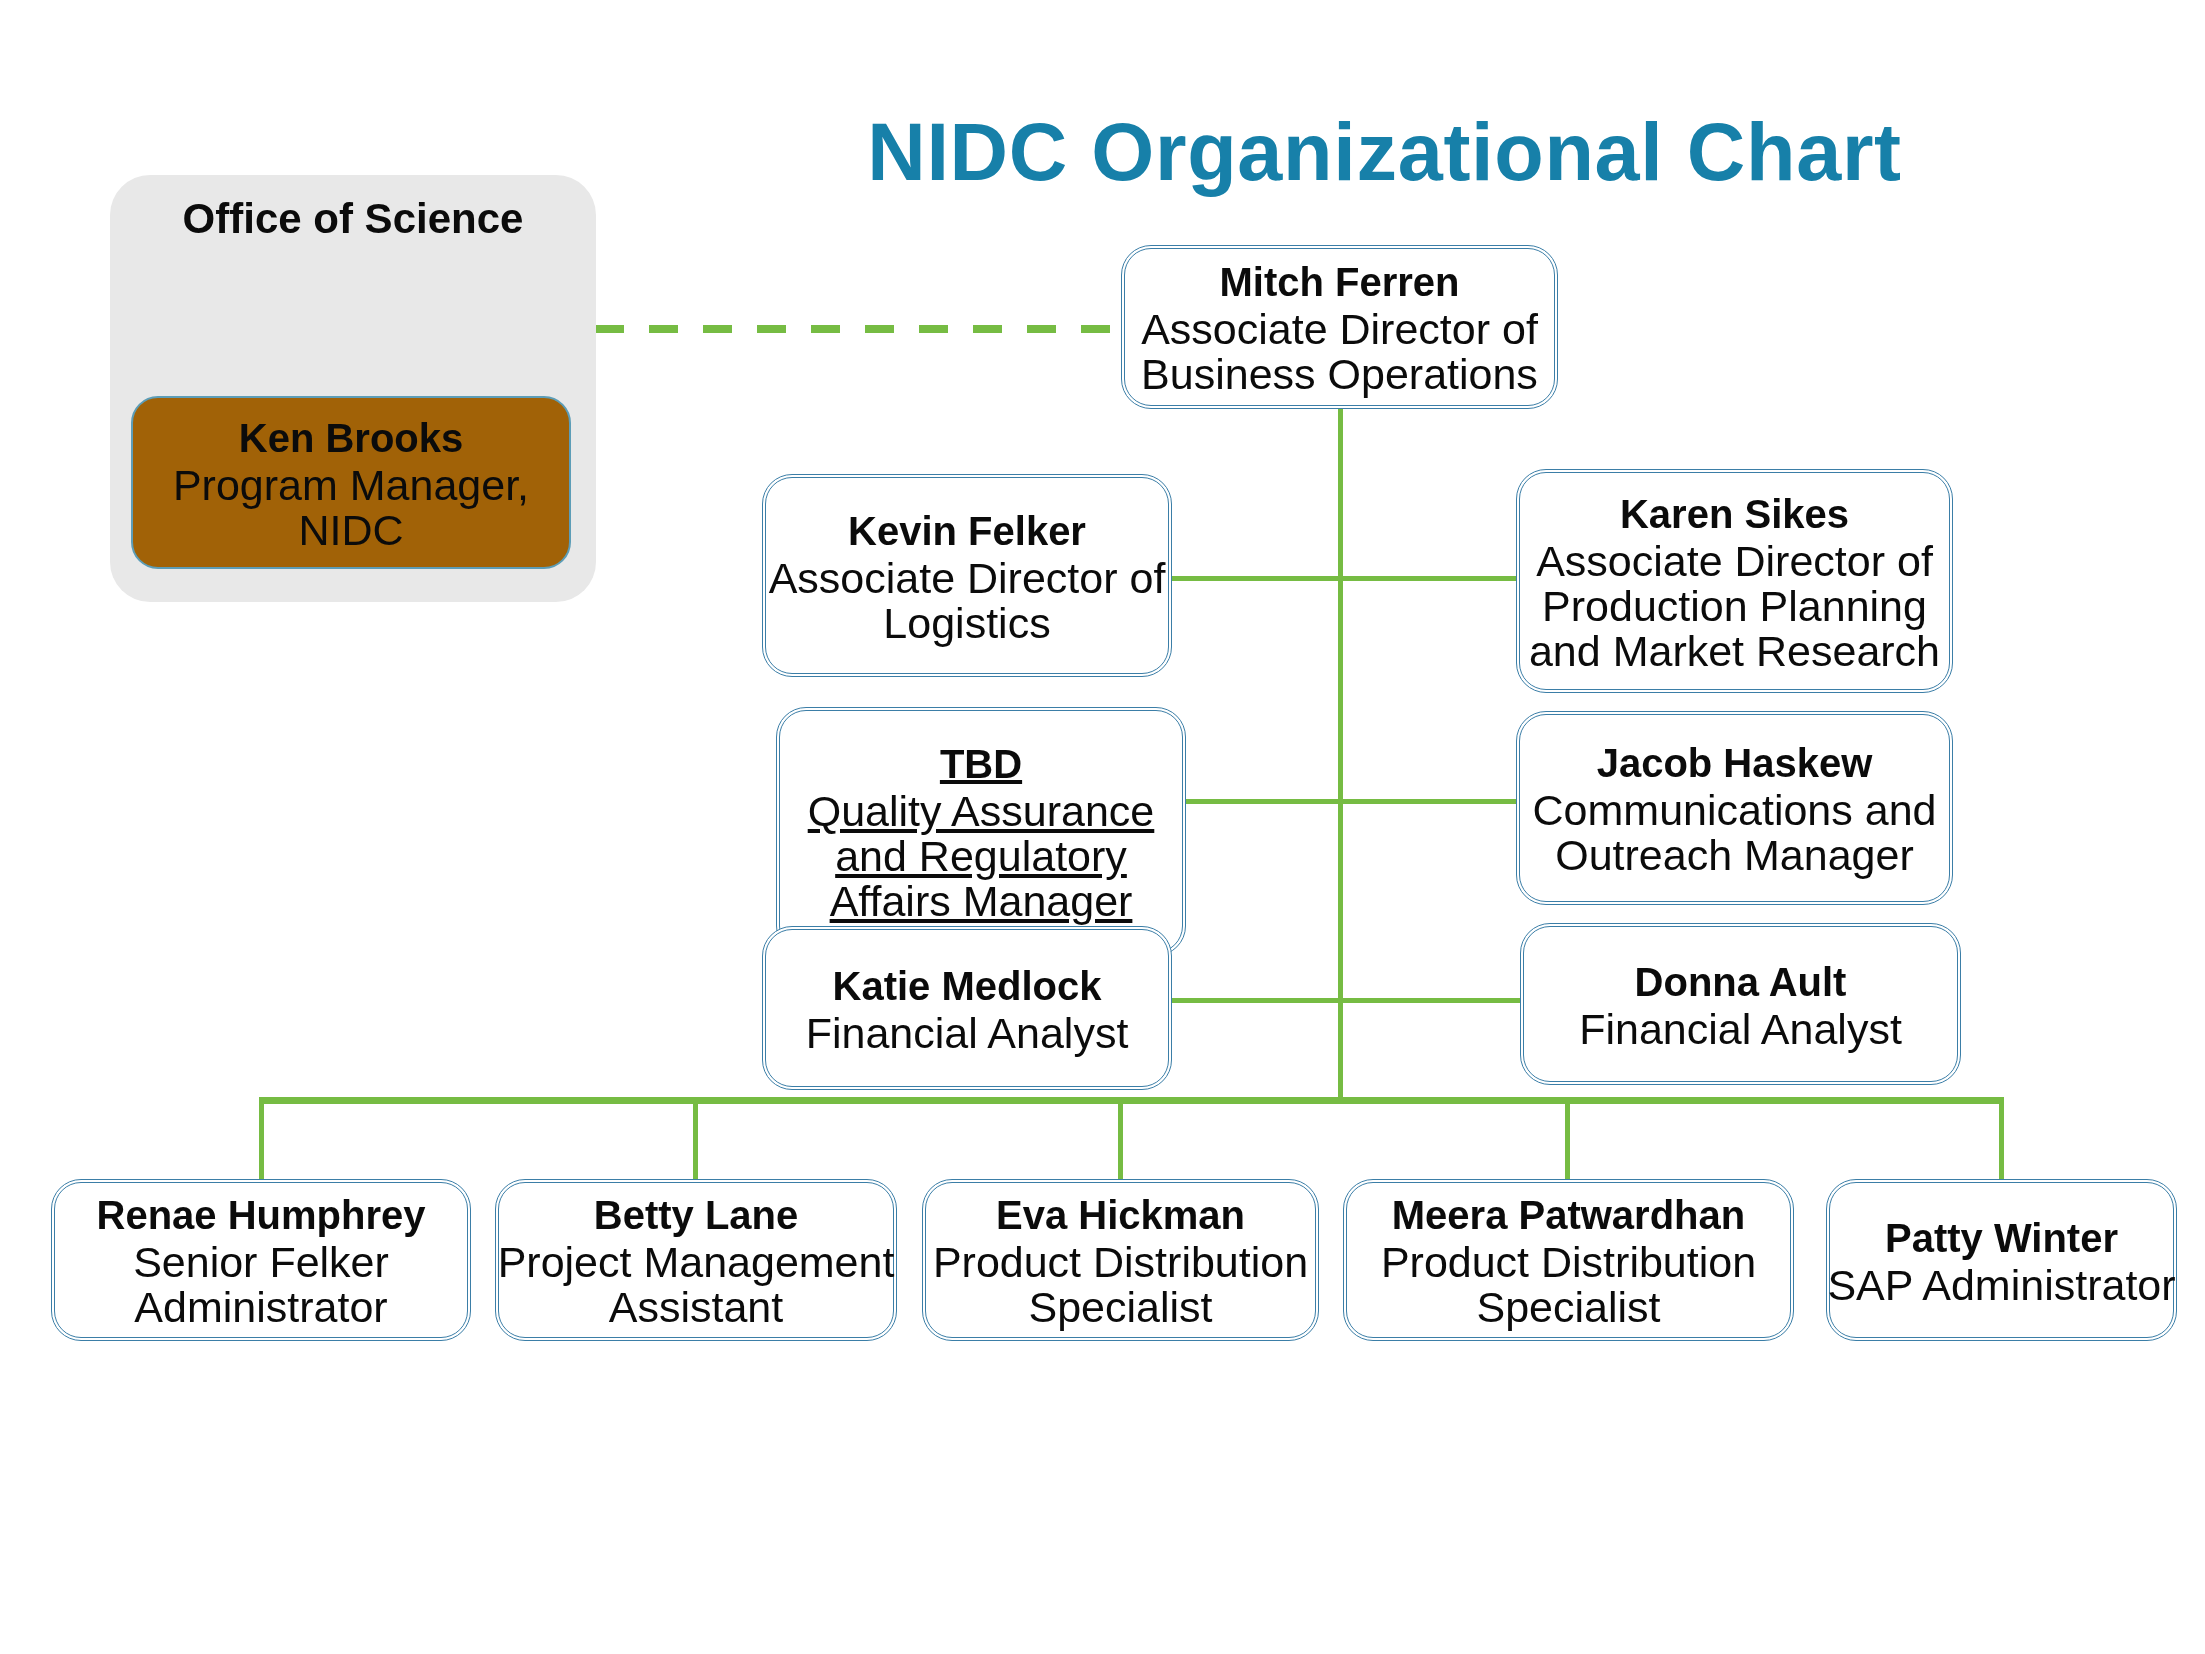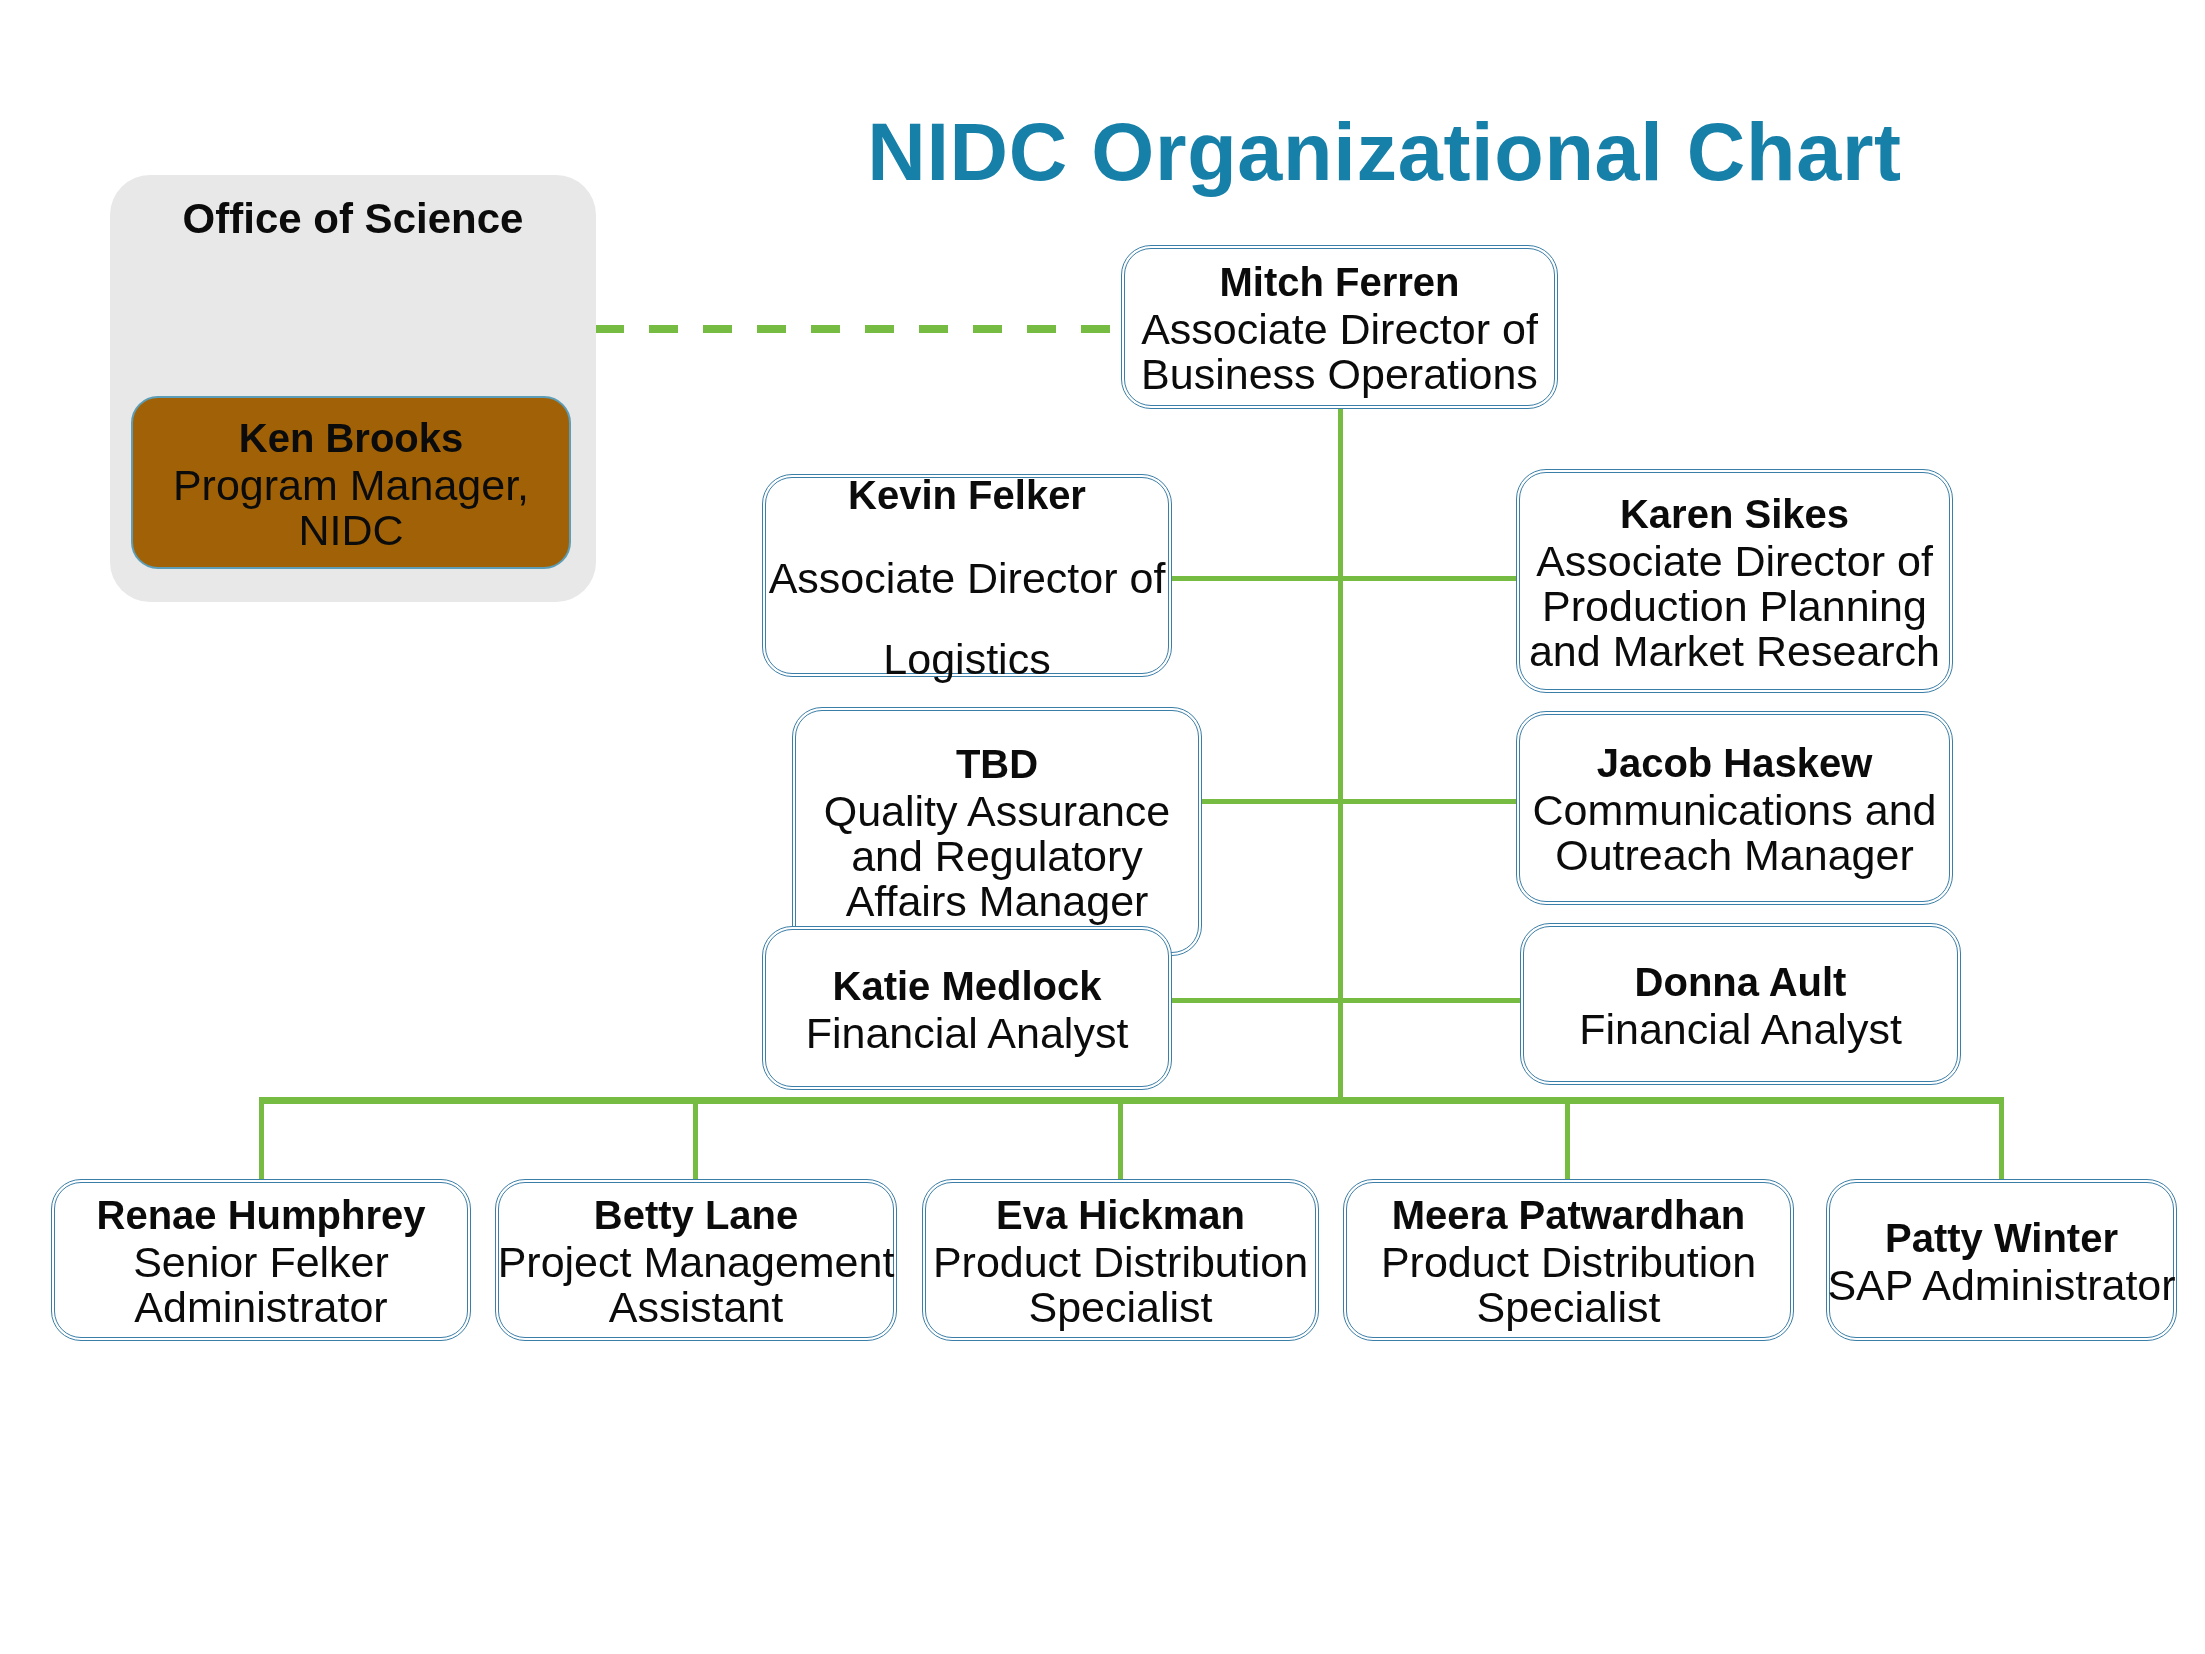--- a/index.html
+++ b/index.html
@@ -64,23 +64,23 @@
     border: 4px double #3b7ea7;
     border-radius: 30px;
     display: flex; flex-direction: column;
     align-items: center; justify-content: center;
     text-align: center;
   }
   .name { font-size: 40px; font-weight: bold; line-height: 50px; white-space: nowrap; }
   .role { font-size: 43px; line-height: 45px; white-space: nowrap; }
 
   #b-mitch { left: 1121px; top: 245px;  width: 437px; height: 164px; }
-  #b-kevin { left: 762px; top: 474px;  width: 410px; height: 203px; gap: 36px; }
+  #b-kevin { left: 762px; top: 474px;  width: 410px; height: 203px; }
   #b-karen { left: 1516px; top: 469px;  width: 437px; height: 224px; }
-  #b-tbd   { left: 792px; top: 707px; width: 410px; height: 249px; }
+  #b-tbd   { left: 776px; top: 707px; width: 410px; height: 249px; text-decoration: underline; }
   #b-jacob { left: 1516px; top: 711px; width: 437px; height: 194px; }
   #b-katie { left: 762px; top: 926px; width: 410px; height: 164px; }
   #b-donna { left: 1520px; top: 923px; width: 441px; height: 162px; }
   #b-renae { left: 51px;   top: 1179px; width: 420px; height: 162px; }
   #b-betty { left: 495px;  top: 1179px; width: 402px; height: 162px; }
   #b-eva   { left: 922px; top: 1179px; width: 397px; height: 162px; }
   #b-meera { left: 1343px; top: 1179px; width: 451px; height: 162px; }
   #b-patty { left: 1826px; top: 1179px; width: 351px; height: 162px; }
 
   

